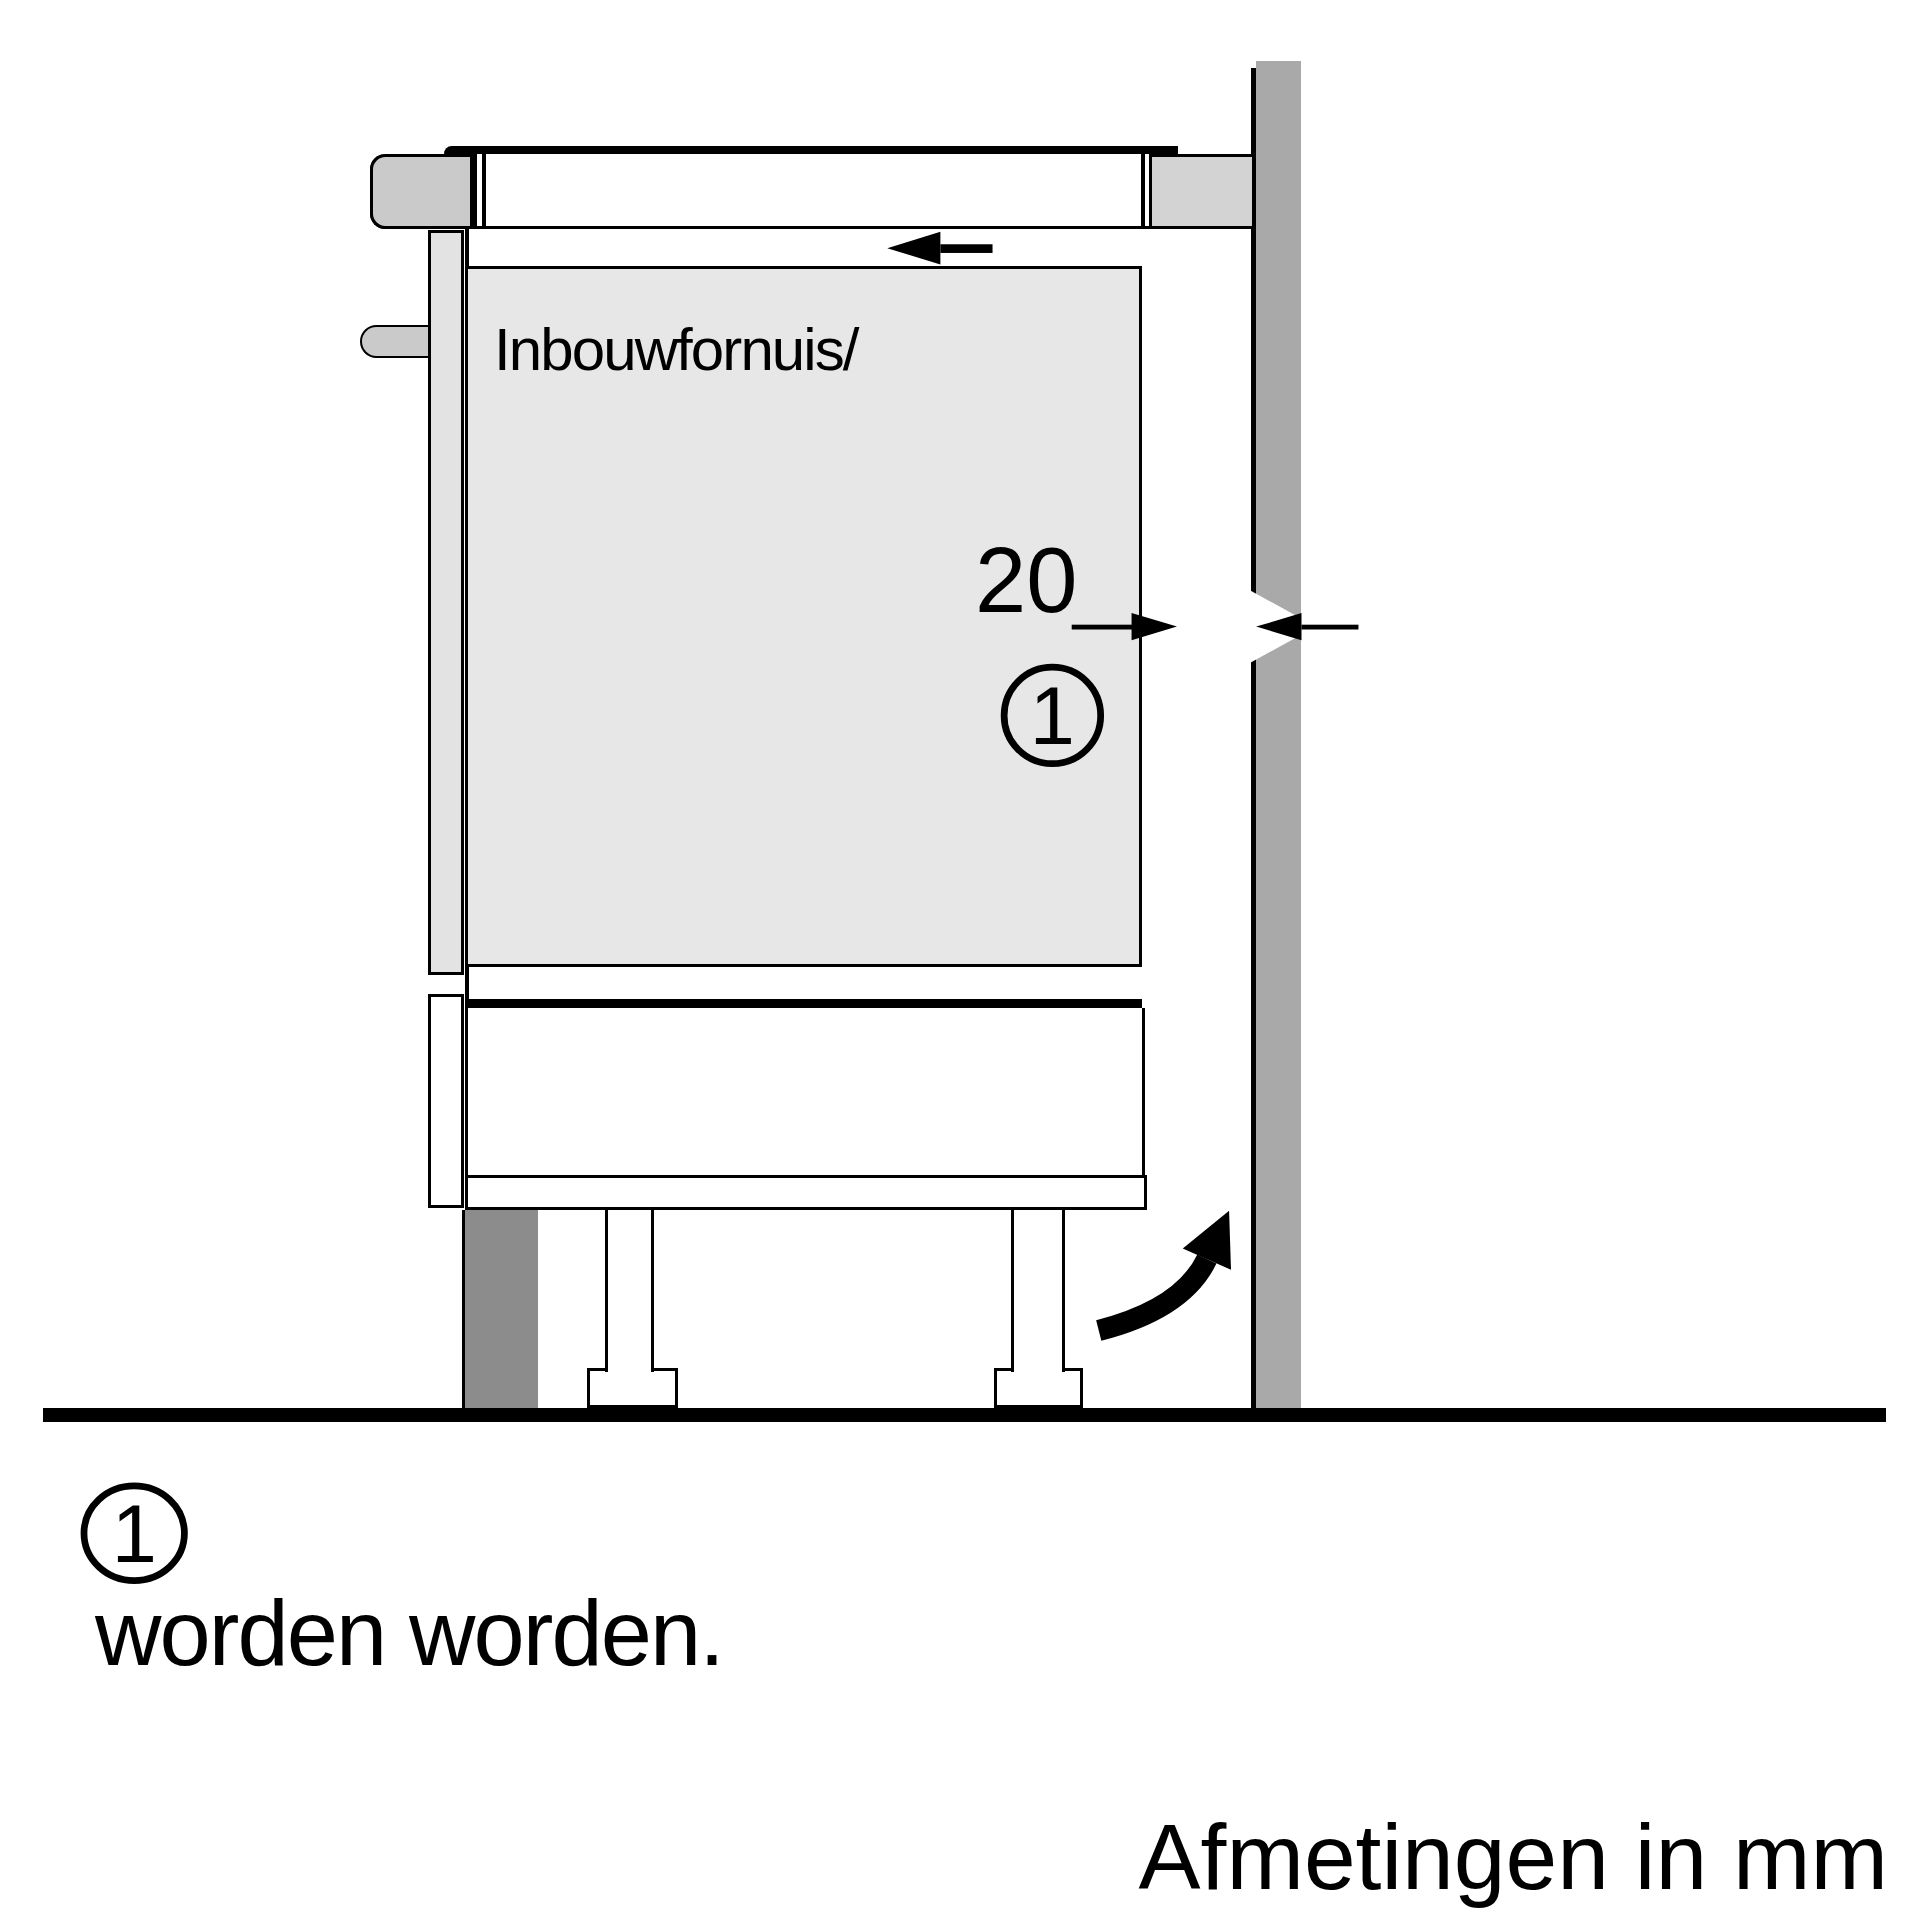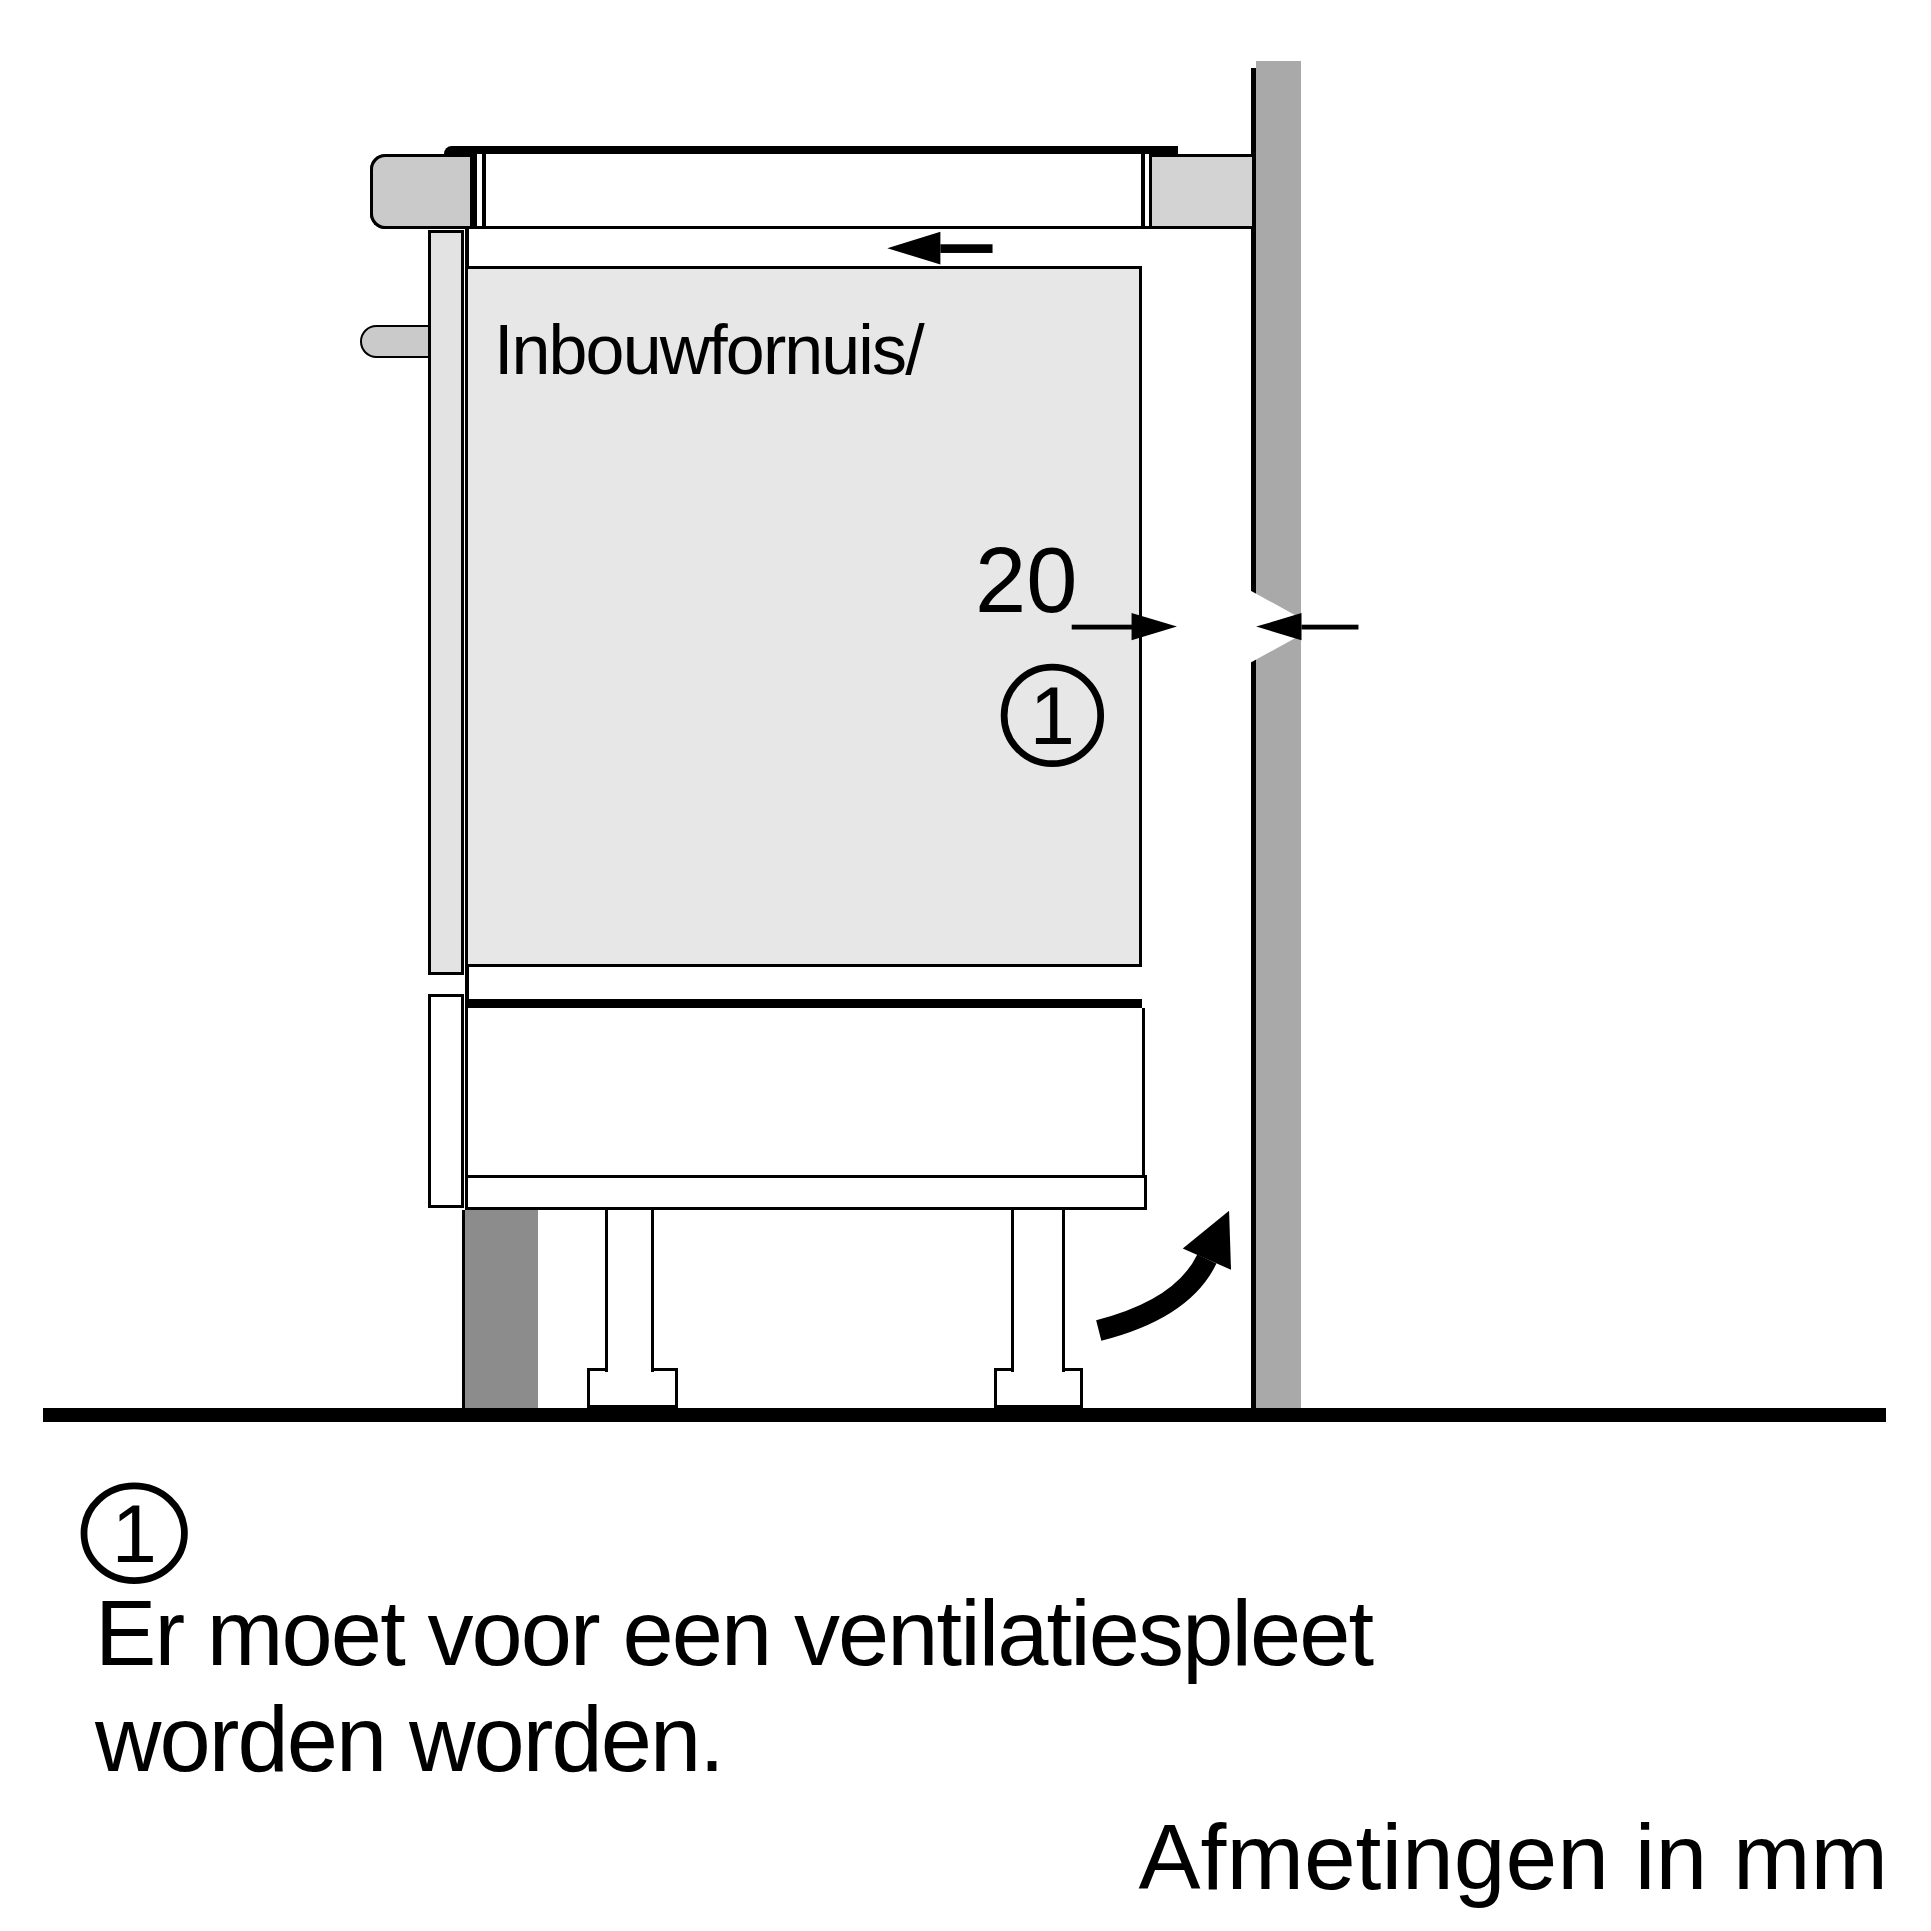--- a/index.html
+++ b/index.html
@@ -1,20 +1,20 @@
 <!DOCTYPE html>
 <html><head>
 <meta charset="utf-8">
 <style>
   html,body{margin:0;padding:0;background:#fff;}
   #canvas{position:relative;width:1931px;height:1931px;background:#fff;overflow:hidden;
           font-family:"Liberation Sans", sans-serif;color:#000;}
   .abs{position:absolute;box-sizing:border-box;}
   .blk{background:#000;}
-  .label-big{font-size:70px;line-height:100px;letter-spacing:-1.9px;white-space:nowrap;}
+  .label-big{font-size:60px;line-height:100px;letter-spacing:-1.9px;white-space:nowrap;}
   .note{font-size:92px;line-height:106px;letter-spacing:-1.9px;white-space:nowrap;}
   .dim{font-size:92px;line-height:97px;}
   .footer{font-size:93px;line-height:97px;white-space:nowrap;}
   svg text{font-family:"Liberation Sans", sans-serif;}
 </style>
 </head>
 <body>
 
 <div id="canvas">
 
@@ -92,20 +92,19 @@
       <polygon points="1273,1254 1275,1315 1225,1293" fill="#000"></polygon>
     </g>
 
     <g>
       <ellipse cx="139" cy="1588" rx="52" ry="49" fill="none" stroke="#000" stroke-width="7"></ellipse>
       <text x="139" y="1618" font-size="84" text-anchor="middle">1</text>
     </g>
   </svg>
 
   <div class="abs note" style="left:95px;top:1580px;z-index:4;">
-    <div>Er moet voor een ventilatiespleet</div>
     <div>worden worden.</div>
   </div>
 
   <div class="abs footer" style="right:43px;top:1809px;z-index:4;">Afmetingen in mm</div>
 
 </div>
 
 
 </body></html>

